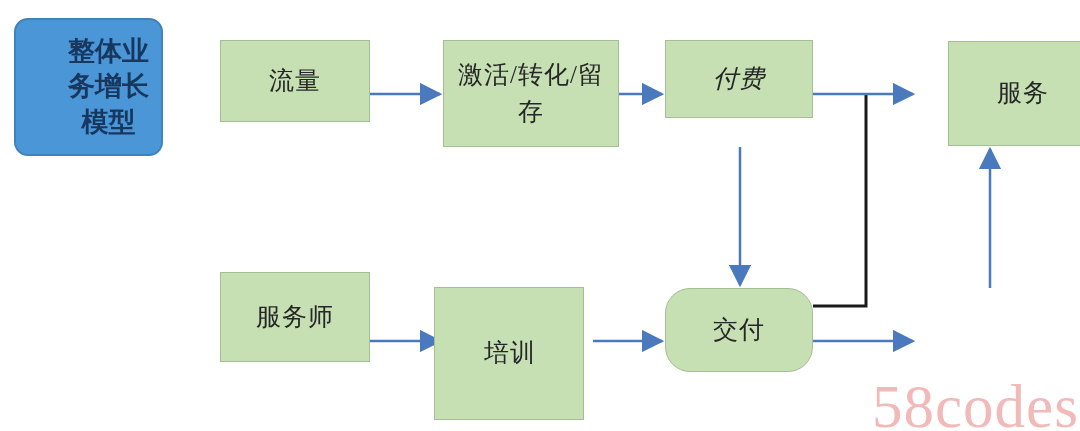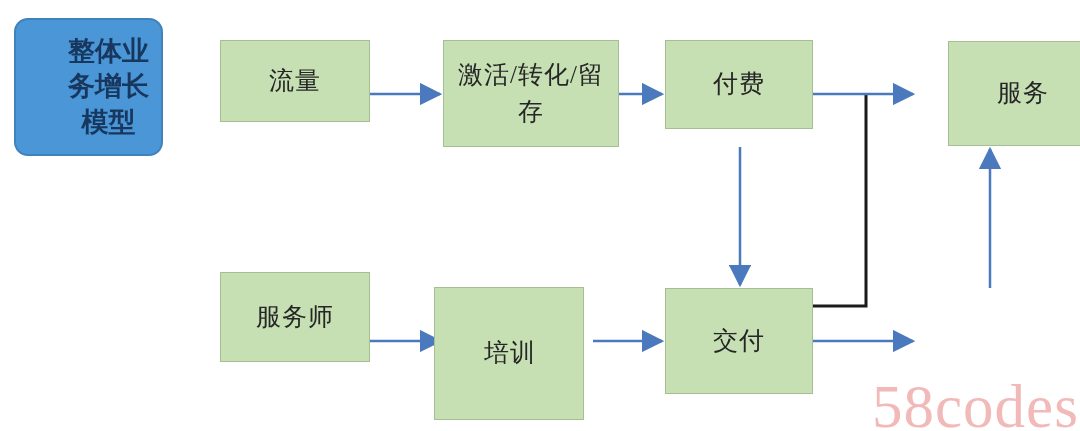--- a/index.html
+++ b/index.html
@@ -28,25 +28,25 @@
     border:1px solid var(--node-border,#a3bf93);
     color:var(--node-text,#262626);
     font-family:"Liberation Serif","DejaVu Serif",serif;
     font-size:25px;line-height:1.45;letter-spacing:1px;
     padding:0 6px;
   }
   .model-a{left:14px;top:18px;width:149px;height:138px;padding-left:48px;}
   .model-b{left:15px;top:270px;width:148px;height:142px;}
   .n-traffic{left:220px;top:40px;width:150px;height:82px;}
   .n-activation{left:443px;top:40px;width:176px;height:107px;}
-  .n-payment{left:665px;top:40px;width:148px;height:89px;}
+  .n-payment{left:665px;top:40px;width:148px;height:78px;font-style:italic;}
   .n-service{left:916px;top:41px;width:150px;height:105px;margin-left:32px;}
   .n-therapist{left:220px;top:272px;width:150px;height:90px;}
   .n-training{left:434px;top:287px;width:150px;height:133px;padding-left:8px;}
-  .n-delivery{left:665px;top:288px;width:148px;height:106px;}
+  .n-delivery{left:665px;top:288px;width:148px;height:84px;border-radius:25px;}
   .n-guarantee{left:916px;top:288px;width:149px;height:106px;}
   .watermark{
     position:absolute;left:872px;top:372px;z-index:5;
     font-family:"Liberation Serif","DejaVu Serif",serif;
     font-size:61px;letter-spacing:1px;
     color:var(--watermark-pink,#f0a8a8);opacity:0.8;
   }
 </style>
 </head>
 <body>

